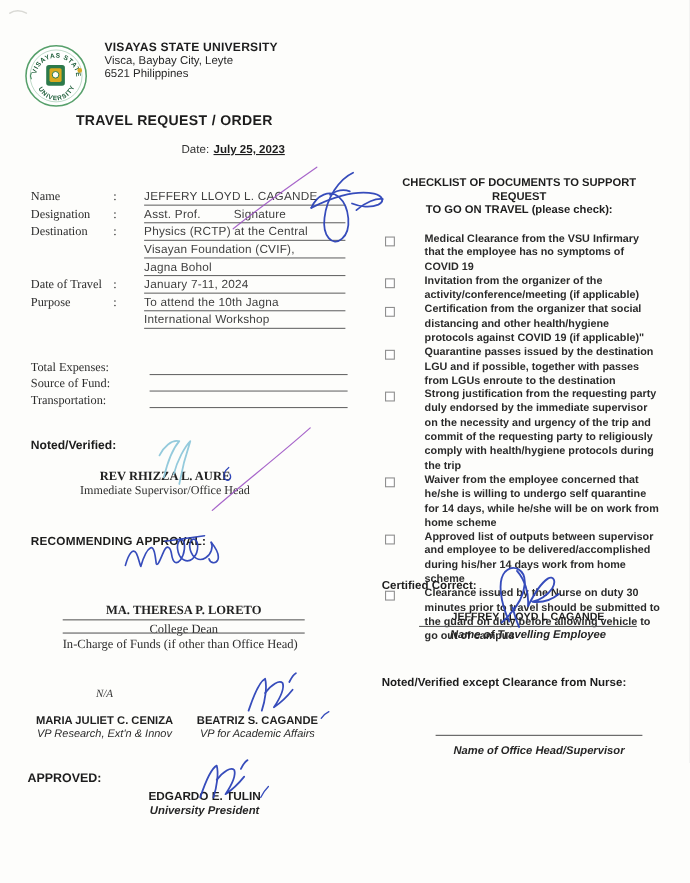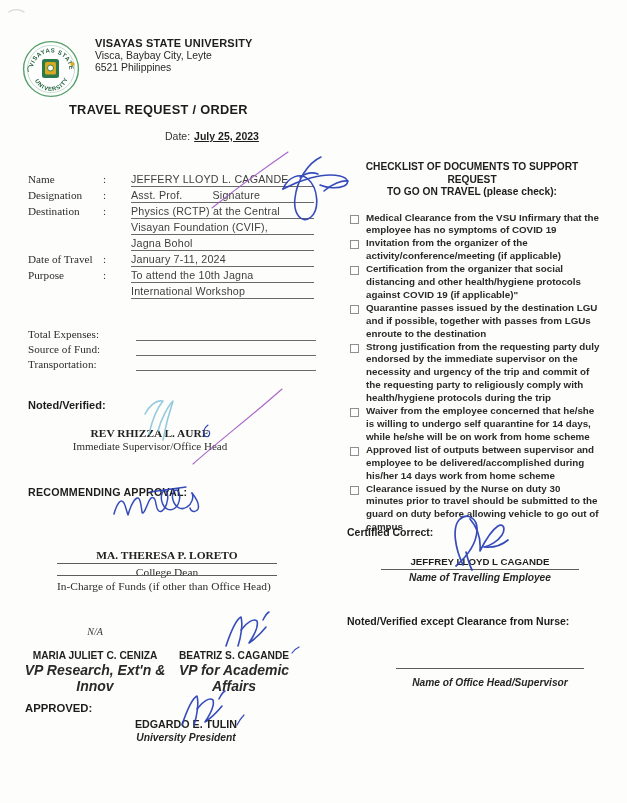--- a/index.html
+++ b/index.html
@@ -41,30 +41,30 @@
   .dean-name{font-weight:bold;font-size:11.4px;line-height:14px;padding-bottom:1px;border-bottom:1px solid #5d5d5d;color:#222;margin-top:42px;}
   .dean-title{font-size:11.4px;margin-top:2px;color:#2d2d2d;}
   .incharge-block{position:absolute;left:57px;top:575px;width:220px;font-family:"Liberation Serif",serif;font-size:11.4px;color:#2d2d2d;}
   .incharge-line{border-top:1px solid #5d5d5d;padding-top:3px;line-height:14px;}
   .vp-row{position:absolute;left:20px;top:622px;display:flex;}
   .vp-col{text-align:center;}
   .vp-col.c1{width:150px;}
   .vp-col.c2{width:120px;margin-left:4px;}
   .vp-head{height:24px;font-family:"Liberation Serif",serif;font-style:italic;font-size:10px;padding-top:4px;color:#3a3a3a;}
   .vp-name{font-weight:bold;font-size:10.2px;color:#1f1f1f;}
-  .vp-title{font-weight:bold;font-style:italic;font-size:14px;margin-top:1px;color:#2a2a2a;}
+  .vp-title{font-weight:normal;font-style:italic;font-size:10px;margin-top:1px;color:#2a2a2a;}
   .approved{position:absolute;left:25px;top:702px;font-size:11.3px;}
   .president-block{position:absolute;left:112px;top:718px;width:148px;text-align:center;}
   .pres-name{font-weight:bold;font-size:10.7px;color:#1e1e1e;}
   .pres-title{font-weight:bold;font-style:italic;font-size:10.3px;margin-top:2px;color:#262626;}
   
   .right-col{position:absolute;left:344px;top:161px;width:256px;}
   .chk-header{text-align:center;font-weight:bold;font-size:10.2px;line-height:12.5px;color:#1d1d1d;}
   .chk-list{margin-top:13px;}
-  .chk-item{display:flex;}
+  .chk-item{display:flex;gap:20px;}
   .box{flex:0 0 auto;width:7px;height:7px;border:1px solid #8f8f8f;background:#fff;margin:3px 7px 0 6px;}
   .chk-text{font-weight:bold;font-size:9.8px;line-height:12.9px;color:#2b2b2b;width:234px;}
   .certified{position:absolute;left:347px;top:526px;font-size:10.5px;}
   .employee-block{position:absolute;left:381px;top:556px;width:198px;text-align:center;}
   .emp-name{font-weight:bold;font-size:9.7px;line-height:12px;padding-bottom:1px;border-bottom:1px solid #5d5d5d;color:#1e1e1e;}
   .emp-title{font-weight:bold;font-style:italic;font-size:10.2px;margin-top:2px;color:#262626;}
   .noted-except{position:absolute;left:347px;top:615px;font-size:10.5px;}
   .supervisor-block{position:absolute;left:396px;top:660px;width:188px;text-align:center;}
   .sup-line{border-bottom:1px solid #5d5d5d;height:8px;}
   .sup-title{font-weight:bold;font-style:italic;font-size:10.2px;margin-top:8px;color:#262626;}

